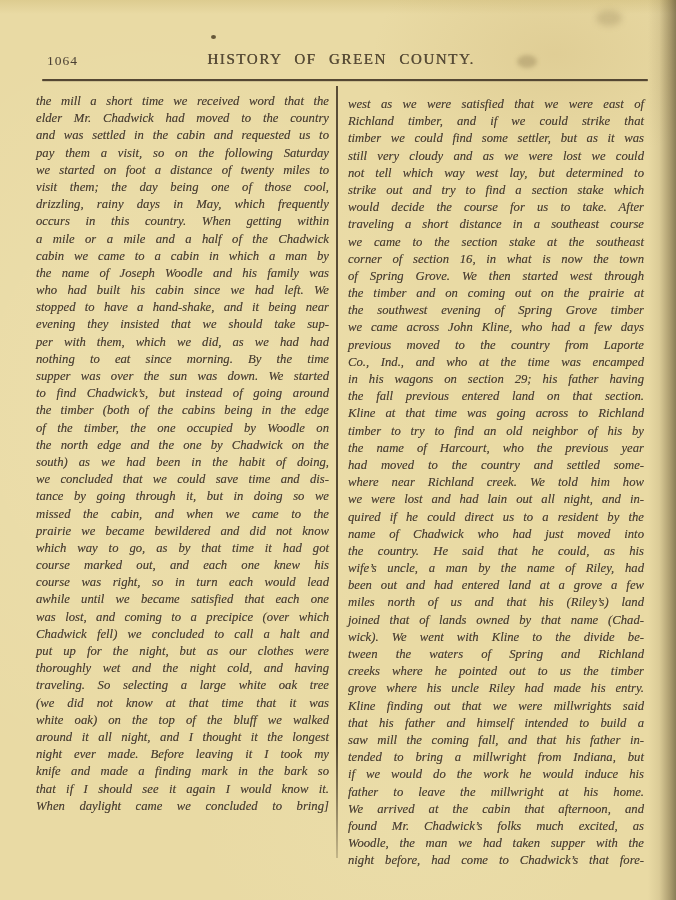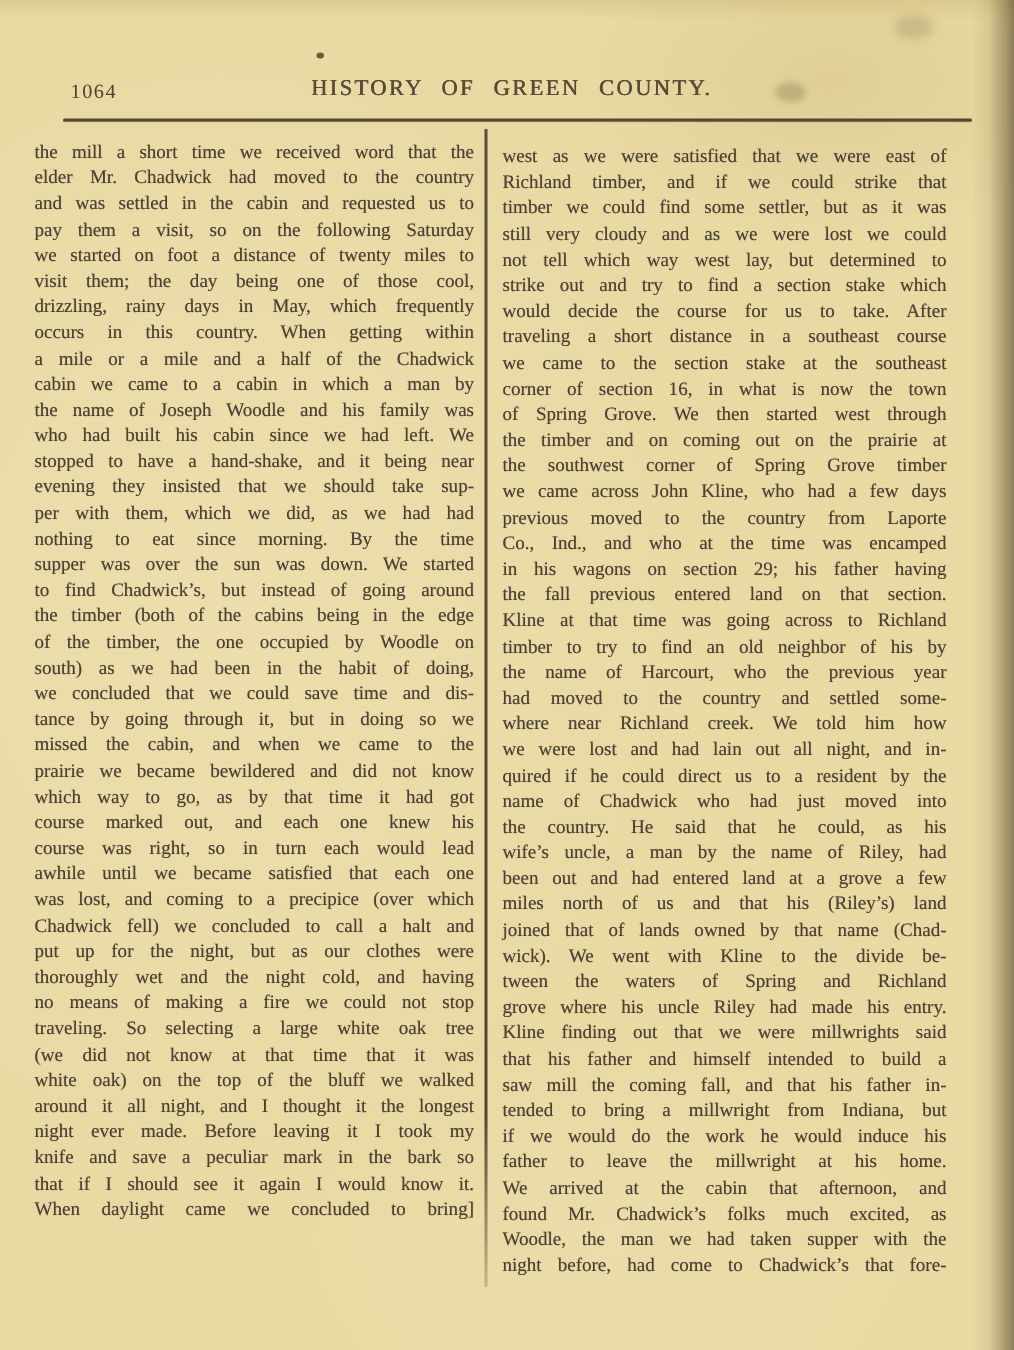--- a/index.html
+++ b/index.html
@@ -34,21 +34,21 @@
   .page-title {
     position: absolute; left: 0; top: 51px; width: 682px;
     text-align: center; font-size: 15px; letter-spacing: 1.6px; word-spacing: 7px;
     color: #584c36; text-shadow: 0.4px 0 0 #584c36;
   }
   .header-rule {
     position: absolute; left: 42px; top: 79px; width: 606px; height: 2px;
     background: #544733; border-radius: 1px;
     box-shadow: 0 0.5px 0 rgba(84,71,51,0.35);
   }
-  .columns { position: absolute; left: 23px; top: 93px; width: 608px; height: 790px; }
+  .columns { position: absolute; left: 36px; top: 93px; width: 608px; height: 790px; font-style: italic; }
   .col { position: absolute; top: 0; }
   .col.left  { left: 0;      width: 293px; }
   .col.right { left: 312px;  width: 296px; top: 3px; }
   .col .line {
     height: 17.2px; line-height: 17.2px; font-size: 12.7px;
     text-align: justify; text-align-last: justify; text-justify: inter-word;
     white-space: nowrap; color: var(--ink, #4b4033);
     text-shadow: 0 0 0.5px rgba(75,64,51,0.55);
   }
   .column-divider {
@@ -98,78 +98,79 @@
         <div class="line">the name of Joseph Woodle and his family was</div>
         <div class="line">who had built his cabin since we had left. We</div>
         <div class="line">stopped to have a hand-shake, and it being near</div>
         <div class="line">evening they insisted that we should take sup-</div>
         <div class="line">per with them, which we did, as we had had</div>
         <div class="line">nothing to eat since morning. By the time</div>
         <div class="line">supper was over the sun was down. We started</div>
         <div class="line">to find Chadwick’s, but instead of going around</div>
         <div class="line">the timber (both of the cabins being in the edge</div>
         <div class="line">of the timber, the one occupied by Woodle on</div>
+        <div class="line">the north edge and the one by Chadwick on the</div>
         <div class="line">south) as we had been in the habit of doing,</div>
         <div class="line">we concluded that we could save time and dis-</div>
         <div class="line">tance by going through it, but in doing so we</div>
         <div class="line">missed the cabin, and when we came to the</div>
         <div class="line">prairie we became bewildered and did not know</div>
         <div class="line">which way to go, as by that time it had got</div>
         <div class="line">course marked out, and each one knew his</div>
         <div class="line">course was right, so in turn each would lead</div>
         <div class="line">awhile until we became satisfied that each one</div>
         <div class="line">was lost, and coming to a precipice (over which</div>
         <div class="line">Chadwick fell) we concluded to call a halt and</div>
         <div class="line">put up for the night, but as our clothes were</div>
         <div class="line">thoroughly wet and the night cold, and having</div>
-        <div class="line">no means of making a fire we could not stop</div>
         <div class="line">traveling. So selecting a large white oak tree</div>
         <div class="line">(we did not know at that time that it was</div>
         <div class="line">white oak) on the top of the bluff we walked</div>
         <div class="line">around it all night, and I thought it the longest</div>
         <div class="line">night ever made. Before leaving it I took my</div>
-        <div class="line">knife and save a peculiar mark in the bark so</div>
+        <div class="line">knife and made a finding mark in the bark so</div>
         <div class="line">that if I should see it again I would know it.</div>
         <div class="line">When daylight came we concluded to bring]</div>
       </div>
     <div class="column-divider"></div>
     <div class="col right">
         <div class="line">west as we were satisfied that we were east of</div>
         <div class="line">Richland timber, and if we could strike that</div>
         <div class="line">timber we could find some settler, but as it was</div>
         <div class="line">still very cloudy and as we were lost we could</div>
         <div class="line">not tell which way west lay, but determined to</div>
         <div class="line">strike out and try to find a section stake which</div>
         <div class="line">would decide the course for us to take. After</div>
         <div class="line">traveling a short distance in a southeast course</div>
         <div class="line">we came to the section stake at the southeast</div>
         <div class="line">corner of section 16, in what is now the town</div>
         <div class="line">of Spring Grove. We then started west through</div>
         <div class="line">the timber and on coming out on the prairie at</div>
-        <div class="line">the southwest corner of Spring Grove timber</div>
+        <div class="line">the southwest evening of Spring Grove timber</div>
         <div class="line">we came across John Kline, who had a few days</div>
         <div class="line">previous moved to the country from Laporte</div>
         <div class="line">Co., Ind., and who at the time was encamped</div>
         <div class="line">in his wagons on section 29; his father having</div>
         <div class="line">the fall previous entered land on that section.</div>
         <div class="line">Kline at that time was going across to Richland</div>
         <div class="line">timber to try to find an old neighbor of his by</div>
         <div class="line">the name of Harcourt, who the previous year</div>
         <div class="line">had moved to the country and settled some-</div>
         <div class="line">where near Richland creek. We told him how</div>
         <div class="line">we were lost and had lain out all night, and in-</div>
         <div class="line">quired if he could direct us to a resident by the</div>
         <div class="line">name of Chadwick who had just moved into</div>
         <div class="line">the country. He said that he could, as his</div>
         <div class="line">wife’s uncle, a man by the name of Riley, had</div>
         <div class="line">been out and had entered land at a grove a few</div>
         <div class="line">miles north of us and that his (Riley’s) land</div>
         <div class="line">joined that of lands owned by that name (Chad-</div>
         <div class="line">wick). We went with Kline to the divide be-</div>
         <div class="line">tween the waters of Spring and Richland</div>
+        <div class="line">creeks where he pointed out to us the timber</div>
         <div class="line">grove where his uncle Riley had made his entry.</div>
         <div class="line">Kline finding out that we were millwrights said</div>
         <div class="line">that his father and himself intended to build a</div>
         <div class="line">saw mill the coming fall, and that his father in-</div>
         <div class="line">tended to bring a millwright from Indiana, but</div>
         <div class="line">if we would do the work he would induce his</div>
         <div class="line">father to leave the millwright at his home.</div>
         <div class="line">We arrived at the cabin that afternoon, and</div>
         <div class="line">found Mr. Chadwick’s folks much excited, as</div>
         <div class="line">Woodle, the man we had taken supper with the</div>

